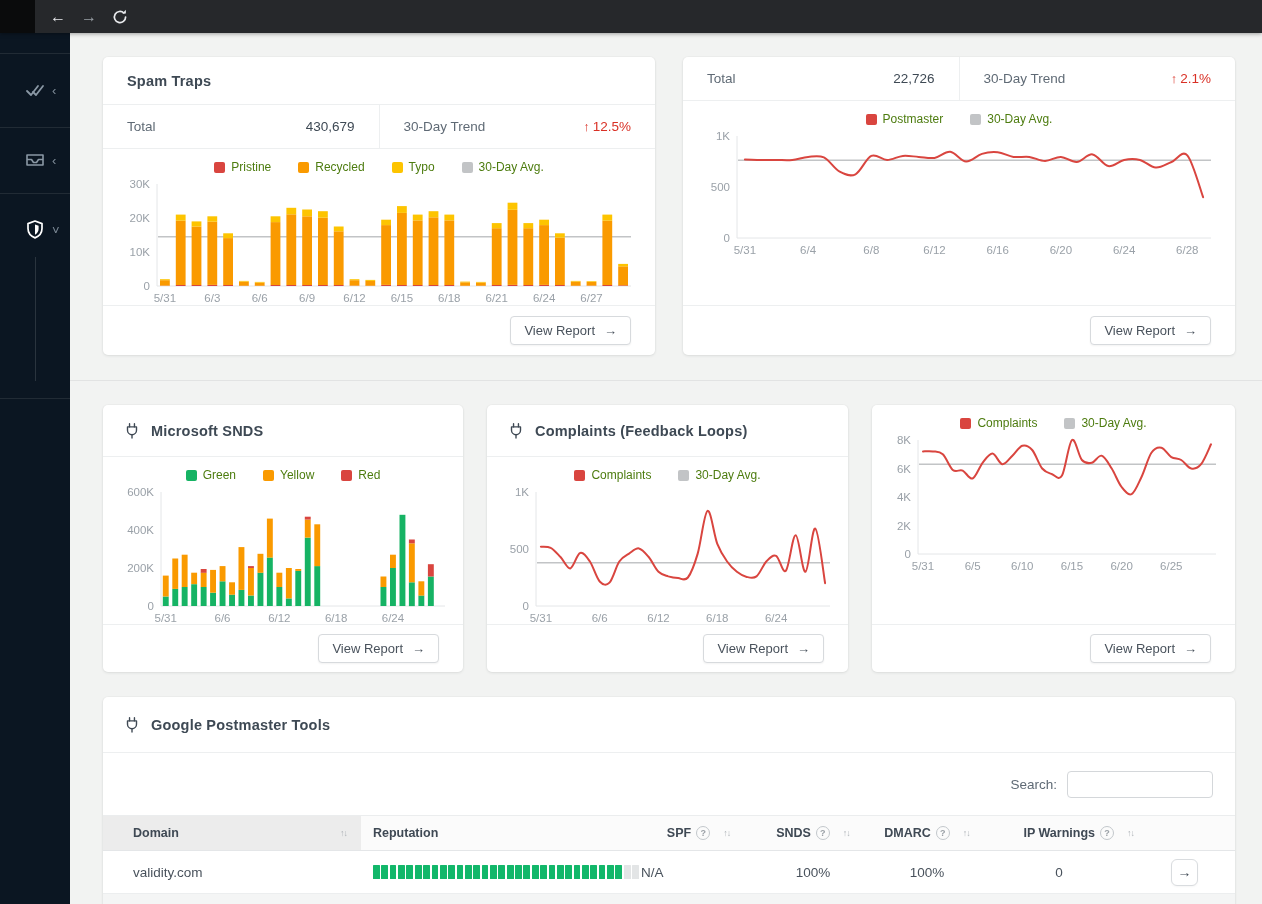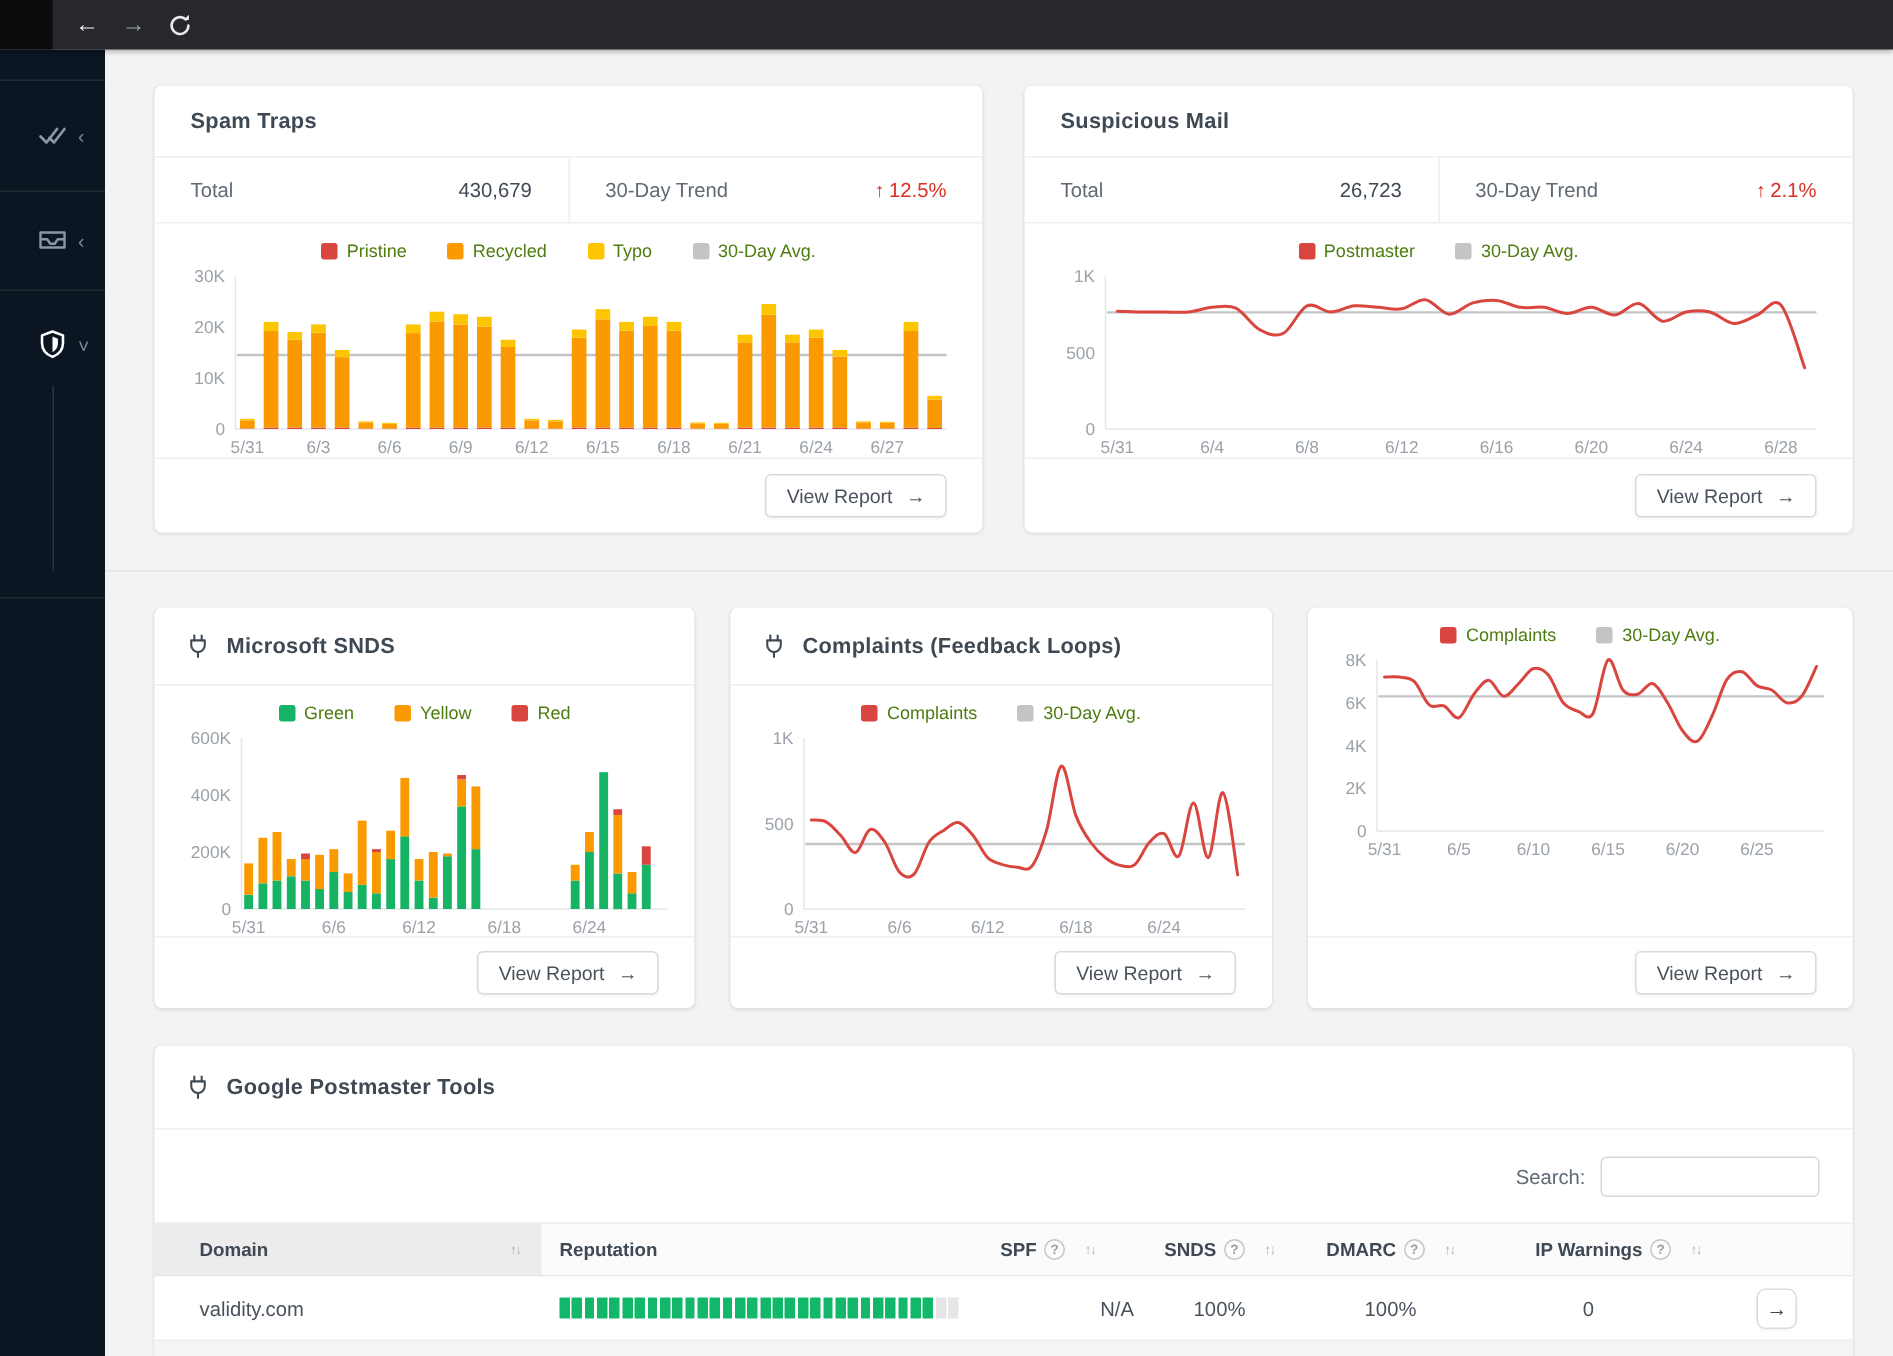--- a/index.html
+++ b/index.html
@@ -283,25 +283,24 @@
       </svg>
     <div class="card-foot">
       <button class="view-btn">
         <span>View Report</span>
         <span class="arr">→</span>
       </button>
     </div>
   </div>
 
   <div class="card card-susp">
-    <div class="card-title">Suspicious Mail</div>
     <div class="stats">
       <div class="stat">
         <span class="stat-label">Total</span>
-        <span class="stat-value">26,723</span>
+        <span class="stat-value">22,726</span>
       </div>
       <div class="stat">
         <span class="stat-label">30-Day Trend</span>
         <span class="trend">
           <span class="up">↑</span>
           <span>2.1%</span>
         </span>
       </div>
     </div>
     <div class="legend">
@@ -598,21 +597,21 @@
               <span class="rep-seg" style="background: rgb(18, 183, 106);"></span>
               <span class="rep-seg" style="background: rgb(18, 183, 106);"></span>
               <span class="rep-seg" style="background: rgb(18, 183, 106);"></span>
               <span class="rep-seg" style="background: rgb(18, 183, 106);"></span>
               <span class="rep-seg" style="background: rgb(18, 183, 106);"></span>
               <span class="rep-seg" style="background: rgb(18, 183, 106);"></span>
               <span class="rep-seg" style="background: rgb(227, 229, 230);"></span>
               <span class="rep-seg" style="background: rgb(227, 229, 230);"></span>
             </div>
           </div>
-          <div class="c2" style="text-align: right;">N/A</div>
+          <div class="c2" style="text-align: left;">N/A</div>
           <div class="c3" style="text-align: center;">100%</div>
           <div class="c4" style="text-align: center;">100%</div>
           <div class="c5" style="text-align: center;">0</div>
           <div class="c6">
             <button class="row-arrow">→</button>
           </div>
         </div>
       </div>
     <div class="pm-strip"></div>
   </div>

